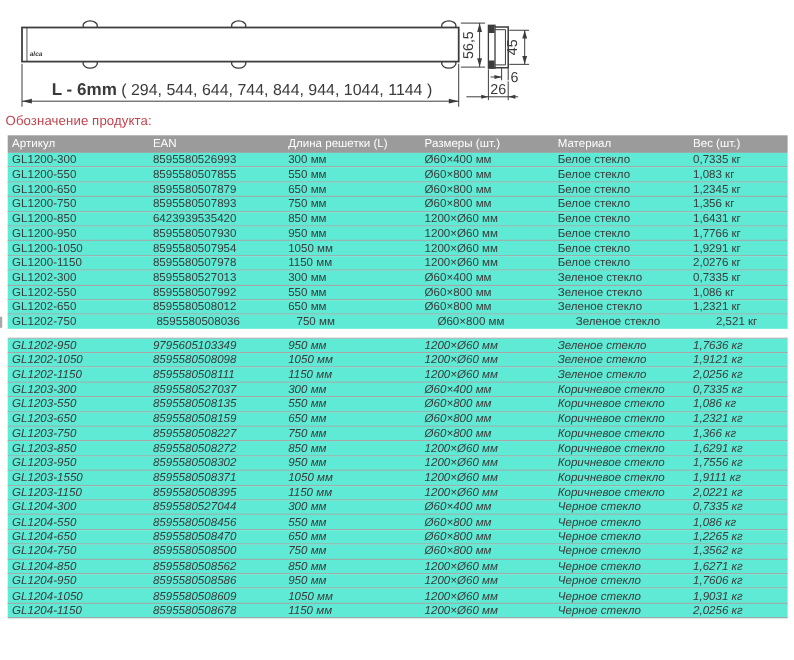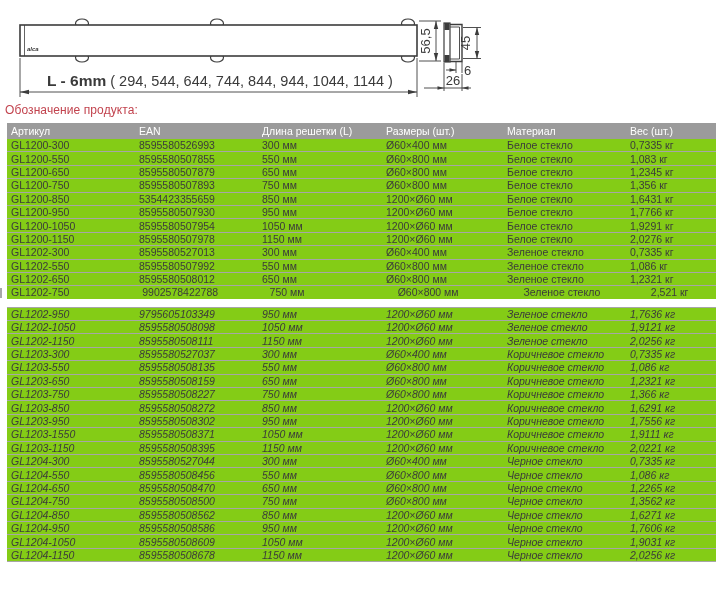--- a/index.html
+++ b/index.html
@@ -6,21 +6,21 @@
   body{
     width:722px;height:600px;background:#ffffff;position:relative;
     font-family:"Liberation Sans",sans-serif;overflow:hidden;
     -webkit-font-smoothing:antialiased;
   }
   svg text{font-family:"Liberation Sans",sans-serif;fill:#3a3a3a;}
   .drawing{position:absolute;top:0;left:0;}
   .caption{position:absolute;top:103px;left:5px;font-size:12px;color:#c2434e;letter-spacing:0.1px;}
   .tablewrap{position:absolute;top:123px;left:7px;width:709px;}
   .thead{display:flex;background:#9b9b9b;color:#ffffff;height:16px;align-items:center;font-size:10.5px;}
-  .trow{display:flex;height:12.4px;align-items:center;border-bottom:1px solid #a6a6a6;font-size:10.5px;color:#3b3b3b;background:#84cc16;}
+  .trow{display:flex;height:12.4px;align-items:center;border-bottom:1px solid #a6a6a6;font-size:10.5px;color:#3b3b3b;background:#5eead4;}
   #block-0 .trow:last-child{border-bottom:none;gap:31px;}
   .tgap{height:8px;background:#ffffff;}
   #block-1{border-top:1px solid #a6a6a6;font-style:italic;}
   .cell{box-sizing:border-box;padding-left:4px;overflow:hidden;white-space:nowrap;}
   .c0{width:128px}.c1{width:123px}.c2{width:124px}.c3{width:121px}.c4{width:123px}.c5{width:88px}
   .artifact{position:absolute;left:0;top:288px;width:2px;height:10px;background:#a8a8a8;}
 </style>
 </head>
 <body>
 
@@ -136,21 +136,21 @@
       <div class="trow">
         <div class="cell c0">GL1200-750</div>
         <div class="cell c1">8595580507893</div>
         <div class="cell c2">750 мм</div>
         <div class="cell c3">Ø60×800 мм</div>
         <div class="cell c4">Белое стекло</div>
         <div class="cell c5">1,356 кг</div>
       </div>
       <div class="trow">
         <div class="cell c0">GL1200-850</div>
-        <div class="cell c1">5354423355659</div>
+        <div class="cell c1">6423939535420</div>
         <div class="cell c2">850 мм</div>
         <div class="cell c3">1200×Ø60 мм</div>
         <div class="cell c4">Белое стекло</div>
         <div class="cell c5">1,6431 кг</div>
       </div>
       <div class="trow">
         <div class="cell c0">GL1200-950</div>
         <div class="cell c1">8595580507930</div>
         <div class="cell c2">950 мм</div>
         <div class="cell c3">1200×Ø60 мм</div>
@@ -192,21 +192,21 @@
       <div class="trow">
         <div class="cell c0">GL1202-650</div>
         <div class="cell c1">8595580508012</div>
         <div class="cell c2">650 мм</div>
         <div class="cell c3">Ø60×800 мм</div>
         <div class="cell c4">Зеленое стекло</div>
         <div class="cell c5">1,2321 кг</div>
       </div>
       <div class="trow">
         <div class="cell c0">GL1202-750</div>
-        <div class="cell c1">9902578422788</div>
+        <div class="cell c1">8595580508036</div>
         <div class="cell c2">750 мм</div>
         <div class="cell c3">Ø60×800 мм</div>
         <div class="cell c4">Зеленое стекло</div>
         <div class="cell c5">2,521 кг</div>
       </div>
     </div>
   <div class="tgap"></div>
   <div class="tblock" id="block-1">
       <div class="trow">
         <div class="cell c0">GL1202-950</div>

